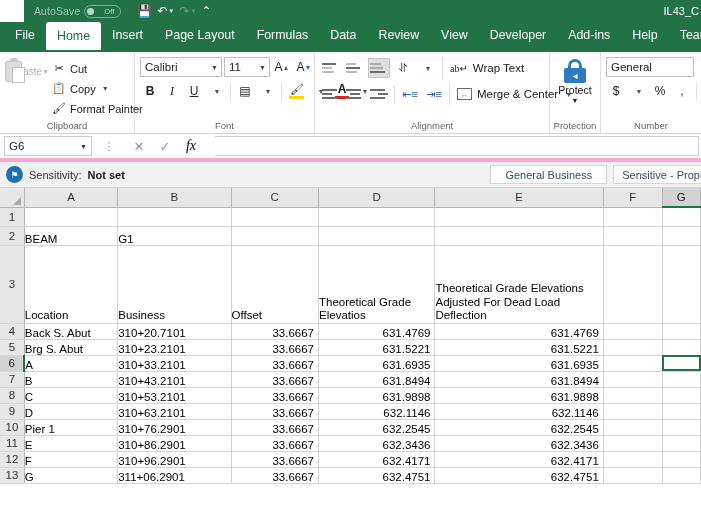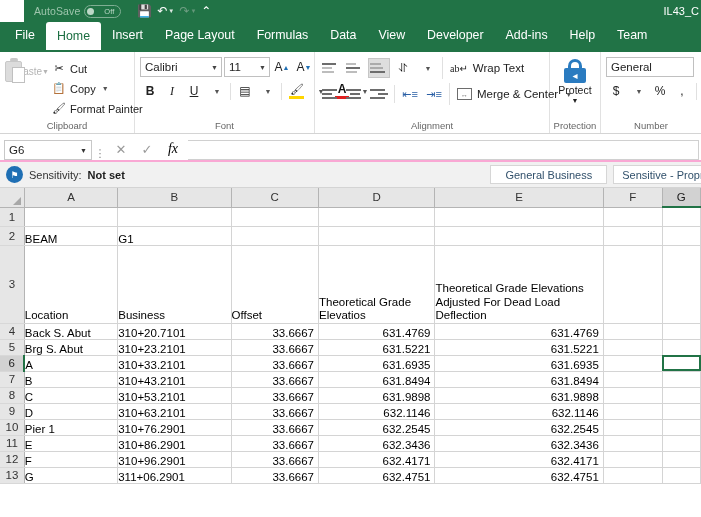--- a/index.html
+++ b/index.html
@@ -163,22 +163,22 @@
     background: #2a7bc0; border-radius: 2px;
     display: flex; align-items: center; justify-content: center;
     color: #ffffff; font-size: 10px;
   }
 
   
   .numgrp { width: 100px; }
 
   
   .formula-row {
-    height: 28px; background: #ffffff; display: flex; align-items: flex-end;
-    padding: 0 2px; border-bottom: 2px solid #f9a8d4;
+    height: 28px; background: #ffffff; display: flex; align-items: center;
+    padding: 0 2px; border-bottom: 4px solid #f9a8d4; gap: 9px;
   }
   .namebox {
     width: 88px; height: 20px; margin-left: 2px;
     border: 1px solid #c8c8c8; background: #ffffff;
     display: flex; align-items: center; justify-content: space-between;
     font-size: 11.5px; color: #222; padding: 0 4px;
   }
   .namebox .cc { font-size: 7px; color: #333; }
   .fb-dots { width: 16px; text-align: center; color: #8a8a8a; font-size: 11px; letter-spacing: 0; }
   .fb-btns { display: flex; align-items: center; gap: 0; }
@@ -268,20 +268,21 @@
   <div class="win-title">IL43_C</div>
 </div>
 
 <div class="tabstrip">
   <div class="tab">File</div>
   <div class="tab active">Home</div>
   <div class="tab">Insert</div>
   <div class="tab">Page Layout</div>
   <div class="tab">Formulas</div>
   <div class="tab">Data</div>
+  <div class="tab">Review</div>
   <div class="tab">View</div>
   <div class="tab">Developer</div>
   <div class="tab">Add-ins</div>
   <div class="tab">Help</div>
   <div class="tab">Team</div>
 
 </div>
 
 <div class="ribbon">
 

